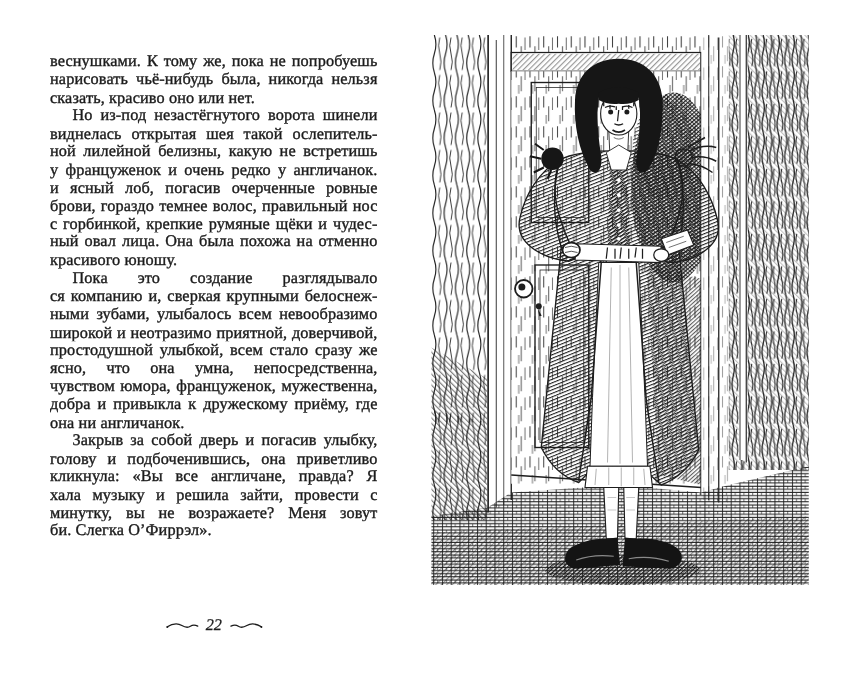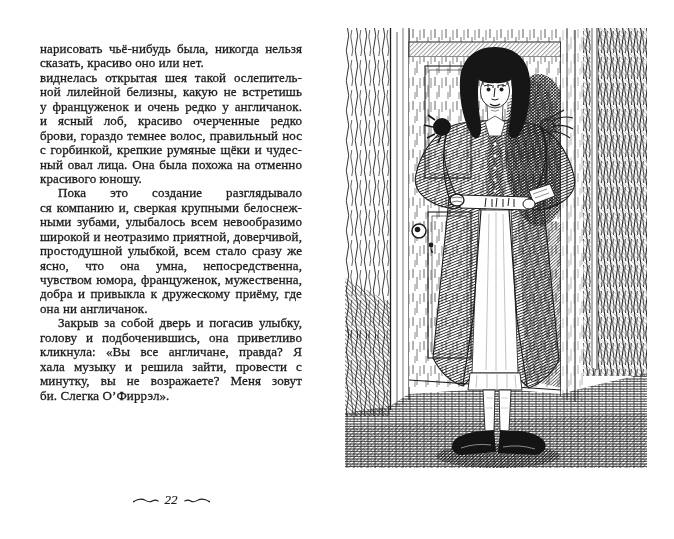--- a/index.html
+++ b/index.html
@@ -27,26 +27,28 @@
     -webkit-text-stroke:0.2px currentColor;
   }
   .flourish{display:block;}
   .illus{position:absolute;left:345px;top:28px;width:315px;height:440px;}
   .illus svg{display:block;}
 </style>
 </head>
 <body>
 
 <div class="text-col" id="text-col">
+    <div class="line">веснушками. К тому же, пока не попробуешь</div>
     <div class="line">нарисовать чьё-нибудь была, никогда нельзя</div>
     <div class="line last">сказать, красиво оно или нет.</div>
+    <div class="line indent">Но из-под незастёгнутого ворота шинели</div>
     <div class="line">виднелась открытая шея такой ослепитель-</div>
     <div class="line">ной лилейной белизны, какую не встретишь</div>
     <div class="line">у француженок и очень редко у англичанок.</div>
-    <div class="line">и ясный лоб, красиво очерченные редко</div>
+    <div class="line">и ясный лоб, погасив очерченные ровные</div>
     <div class="line">брови, гораздо темнее волос, правильный нос</div>
     <div class="line">с горбинкой, крепкие румяные щёки и чудес-</div>
     <div class="line">ный овал лица. Она была похожа на отменно</div>
     <div class="line last">красивого юношу.</div>
     <div class="line indent">Пока это создание разглядывало собравшую-</div>
     <div class="line">ся компанию и, сверкая крупными белоснеж-</div>
     <div class="line">ными зубами, улыбалось всем невообразимо</div>
     <div class="line">широкой и неотразимо приятной, доверчивой,</div>
     <div class="line">простодушной улыбкой, всем стало сразу же</div>
     <div class="line">ясно, что она умна, непосредственна, обладает</div>

